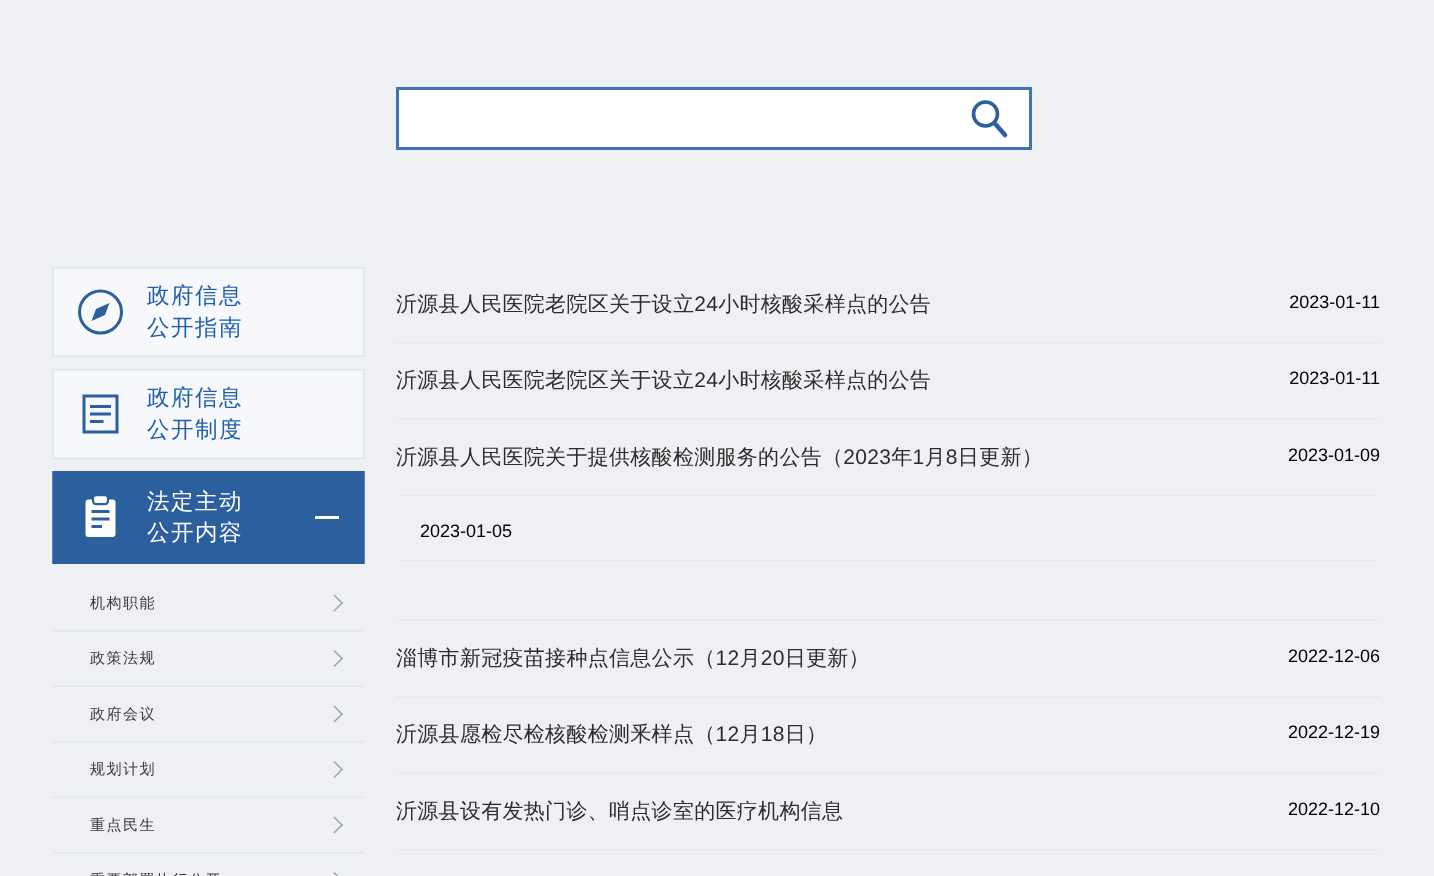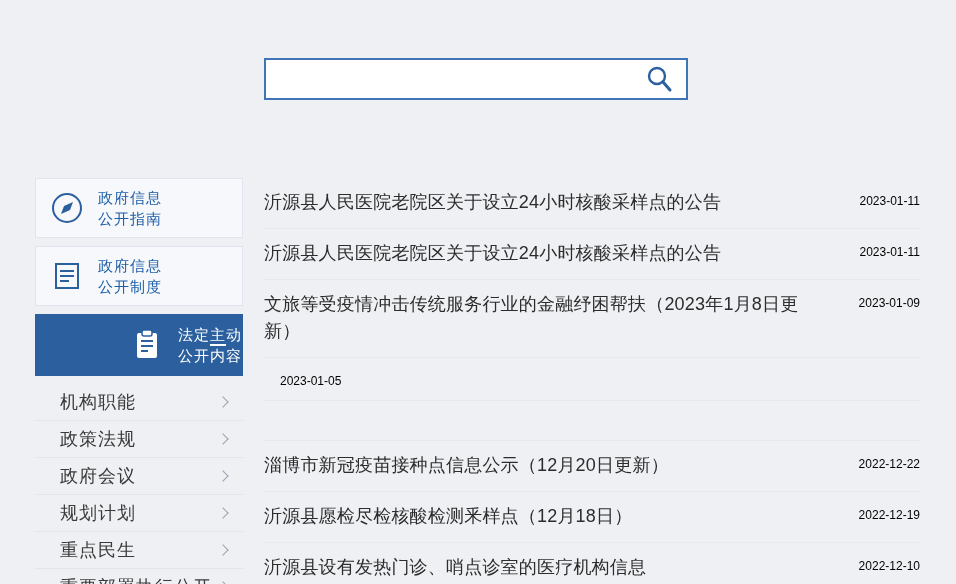--- a/index.html
+++ b/index.html
@@ -88,21 +88,20 @@
     font-size: 15px;
     line-height: 21px;
     color: #1f5fa8;
     font-family: "Liberation Sans", sans-serif;
     letter-spacing: 1px;
   }
   .side-card.active {
     background: #2b5f9e;
     border-color: #2b5f9e;
     height: 62px;
-    justify-content: flex-end;
   }
   .side-card.active .card-text { color: #ffffff; }
   .side-card.active .minus {
     position: absolute;
     right: 16px;
     top: 50%;
     transform: translateY(-50%);
     width: 16px;
     height: 2px;
     background: #ffffff;
@@ -112,21 +111,21 @@
   }
   .sub-item {
     position: relative;
     height: 36px;
     display: flex;
     align-items: center;
     border-bottom: 1px solid #e2e6ec;
     cursor: pointer;
   }
   .sub-item .sub-label {
-    font-size: 18px;
+    font-size: 10px;
     color: #3a3a3a;
     padding-left: 25px;
     letter-spacing: 1px;
   }
   .sub-item .chev {
     position: absolute;
     right: 16px;
     top: 50%;
     width: 7px;
     height: 7px;
@@ -146,21 +145,21 @@
     position: relative;
     display: flex;
     align-items: flex-start;
     justify-content: space-between;
     border-bottom: 1px solid #e7e9ec;
     padding: 11px 0 12px 0;
     min-height: 16px;
     cursor: pointer;
   }
   .news-title {
-    font-size: 18px;
+    font-size: 14px;
     color: #2c2c2c;
     line-height: 27px;
     max-width: 566px;
     letter-spacing: 0.2px;
   }
   .news-date {
     font-size: 12px;
     color: #000000;
     white-space: nowrap;
     margin-left: 16px;
@@ -264,31 +263,31 @@
   <div class="main">
     <div class="news-row">
       <span class="news-title">沂源县人民医院老院区关于设立24小时核酸采样点的公告</span>
       <span class="news-date">2023-01-11</span>
     </div>
     <div class="news-row">
       <span class="news-title">沂源县人民医院老院区关于设立24小时核酸采样点的公告</span>
       <span class="news-date">2023-01-11</span>
     </div>
     <div class="news-row">
-      <span class="news-title">文旅等受疫情冲击传统服务行业的金融纾困帮扶（2023年1月8日更新）</span>
+      <span class="news-title">沂源县人民医院关于提供核酸检测服务的公告（2023年1月8日更新）</span>
       <span class="news-date">2023-01-09</span>
     </div>
     <div class="news-row">
       <span class="news-date">2023-01-05</span>
     </div>
     <div class="news-row two-line">
     </div>
     <div class="news-row">
       <span class="news-title">淄博市新冠疫苗接种点信息公示（12月20日更新）</span>
-      <span class="news-date">2022-12-22</span>
+      <span class="news-date">2022-12-06</span>
     </div>
     <div class="news-row">
       <span class="news-title">沂源县愿检尽检核酸检测釆样点（12月18日）</span>
       <span class="news-date">2022-12-19</span>
     </div>
     <div class="news-row">
       <span class="news-title">沂源县设有发热门诊、哨点诊室的医疗机构信息</span>
       <span class="news-date">2022-12-10</span>
     </div>
 

